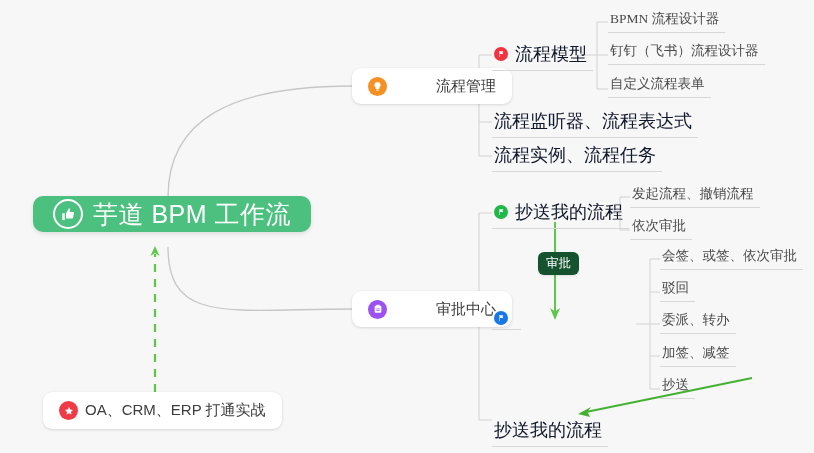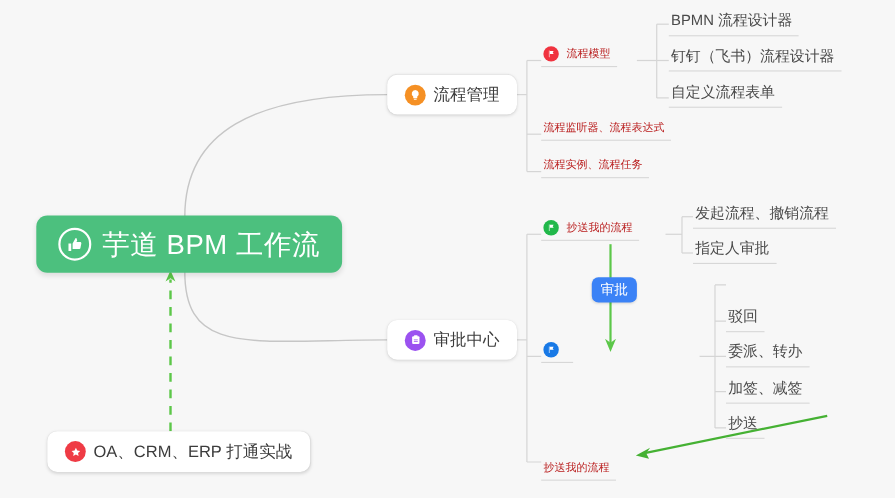--- a/index.html
+++ b/index.html
@@ -20,58 +20,59 @@
     box-shadow:0 1px 3px rgba(0,0,0,0.13),0 0 1px rgba(0,0,0,0.06);
     display:flex;align-items:center;
     box-sizing:border-box;
     white-space:nowrap;
   }
   .root{
     background:#4cc07e;
     border-radius:10px;
     box-shadow:0 2px 5px rgba(0,0,0,0.10);
     padding:0 20px;
-    height:52px;
+    height:36px;
   }
   .root .label{
     color:#ffffff;font-size:25px;letter-spacing:.5px;
     font-family:"Liberation Sans","DejaVu Sans",sans-serif;
   }
-  .branch{height:36px;padding:0 16px;}
+  .branch{height:36px;padding:0 16px;gap:42px;}
   .branch .label{color:#3c3c3c;font-size:15px;}
 
   
   .plain{
     position:absolute;
     display:flex;align-items:center;
     white-space:nowrap;
     border-bottom:1px solid #d7d7d7;
     padding:0 6px 4px 2px;
     box-sizing:border-box;
-  }
-  .plain .label{color:#b91c1c;font-size:10px;}
+    font-family:Liberation Serif, serif;
+  }
+  .plain .label{color:#0f172a;font-size:18px;}
   .plain.sub .label{color:#4a4a4a;font-size:13.5px;}
 
   
   .ic{
     display:inline-flex;align-items:center;justify-content:center;
     border-radius:50%;
     flex:0 0 auto;
     margin-right:7px;
   }
   .ic svg{display:block;}
   .ic-lg{width:26px;height:26px;margin-right:10px;
          background:transparent;border:2px solid #ffffff;}
   .ic-md{width:19px;height:19px;}
   .ic-sm{width:14px;height:14px;}
   .ic-star{width:19px;height:19px;}
 
   .badge{
     position:absolute;
-    background:#3b82f6;
+    background:#14532d;
     color:#ffffff;
     font-size:12.5px;
     border-radius:6px;
     padding:5px 8px;
     line-height:1;
     box-shadow:0 1px 2px rgba(0,0,0,0.10);
     white-space:nowrap;
   }
 </style>
 </head>
@@ -202,32 +203,35 @@
         <path d="M6 3h1.6v18H6z"></path>
           <path d="M8.6 4h10.4l-2.6 4 2.6 4H8.6z"></path>
       </svg>
     </span>
     <span class="label">抄送我的流程</span>
   </div>
   <div class="plain sub" style="left:630px;top:185px;text-align:right;">
     <span class="label">发起流程、撤销流程</span>
   </div>
   <div class="plain sub" style="left:630px;top:217px;">
-    <span class="label">指定人审批</span>
+    <span class="label">依次审批</span>
   </div>
 
   <div class="plain" style="left:492px;top:311px;">
     <span class="ic ic-sm" style="background:#1879e6;">
       <svg width="8" height="8" viewBox="0 0 24 24" fill="#ffffff">
         <path d="M6 3h1.6v18H6z"></path>
           <path d="M8.6 4h10.4l-2.6 4 2.6 4H8.6z"></path>
       </svg>
     </span>
   </div>
 
+  <div class="plain sub" style="left:660px;top:247px;">
+    <span class="label">会签、或签、依次审批</span>
+  </div>
   <div class="plain sub" style="left:660px;top:279px;">
     <span class="label">驳回</span>
   </div>
   <div class="plain sub" style="left:660px;top:311px;justify-content:flex-end;">
     <span class="label">委派、转办</span>
   </div>
   <div class="plain sub" style="left:660px;top:344px;">
     <span class="label">加签、减签</span>
   </div>
   <div class="plain sub" style="left:660px;top:376px;">

